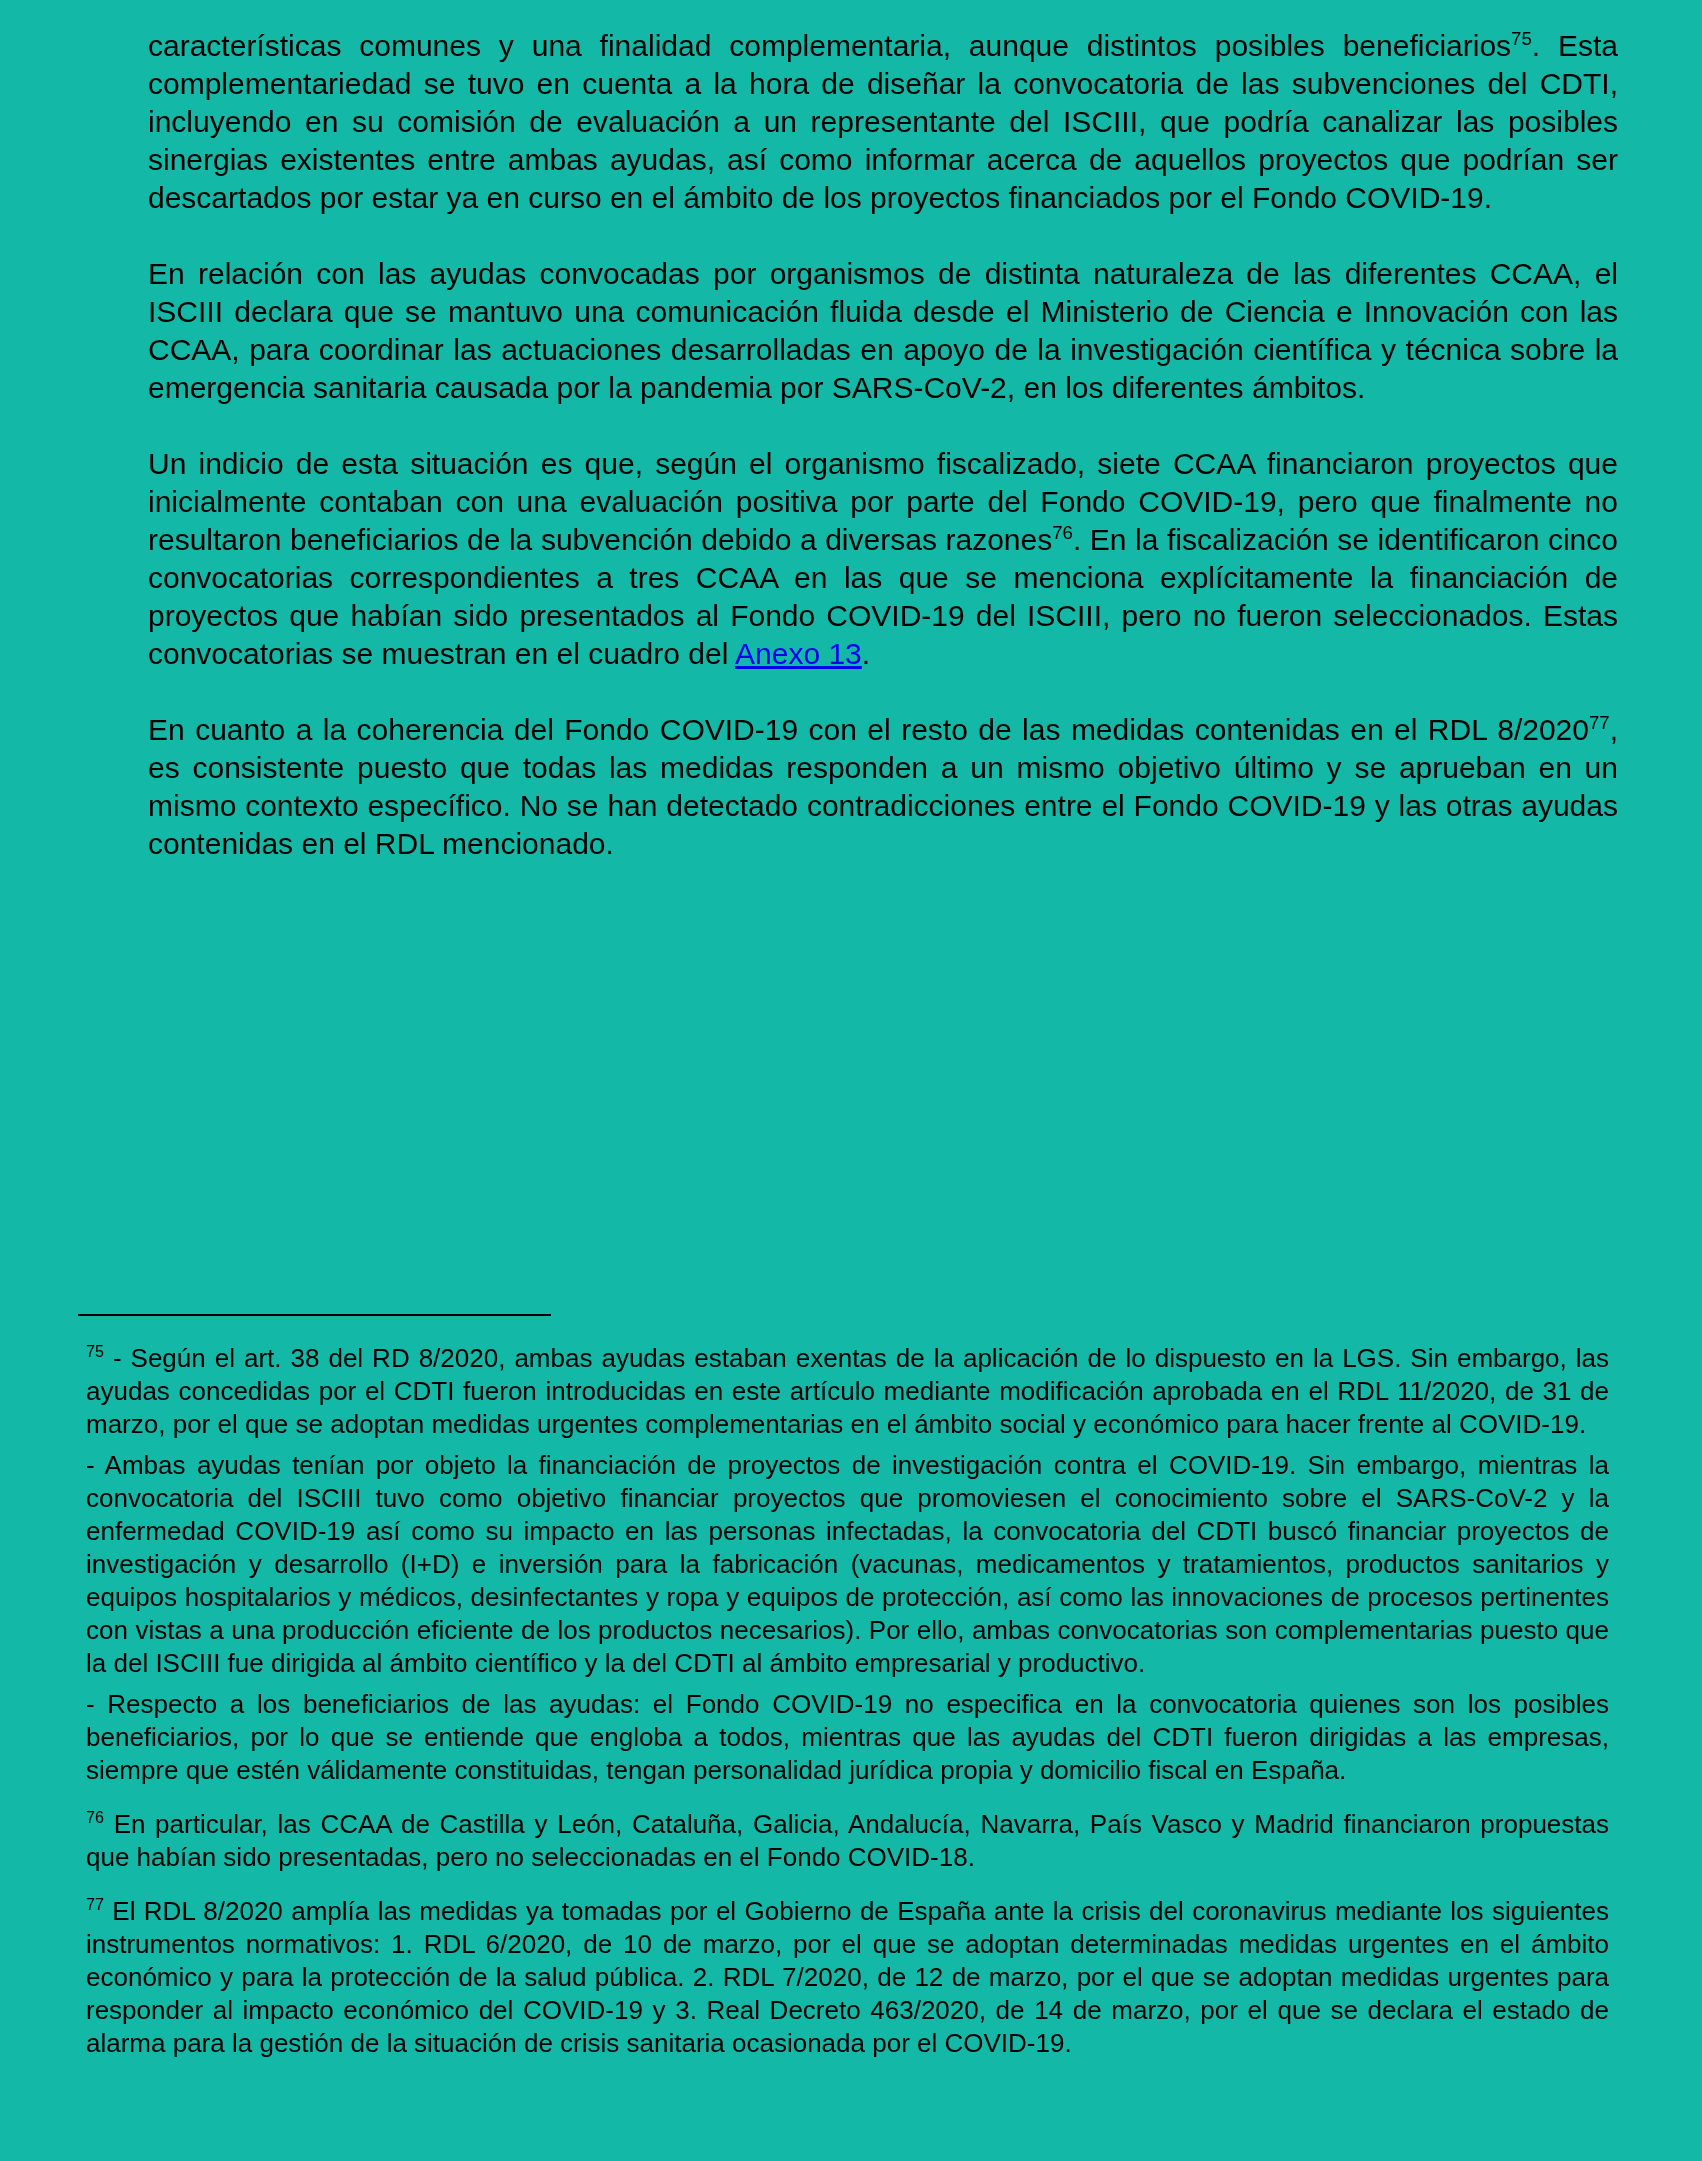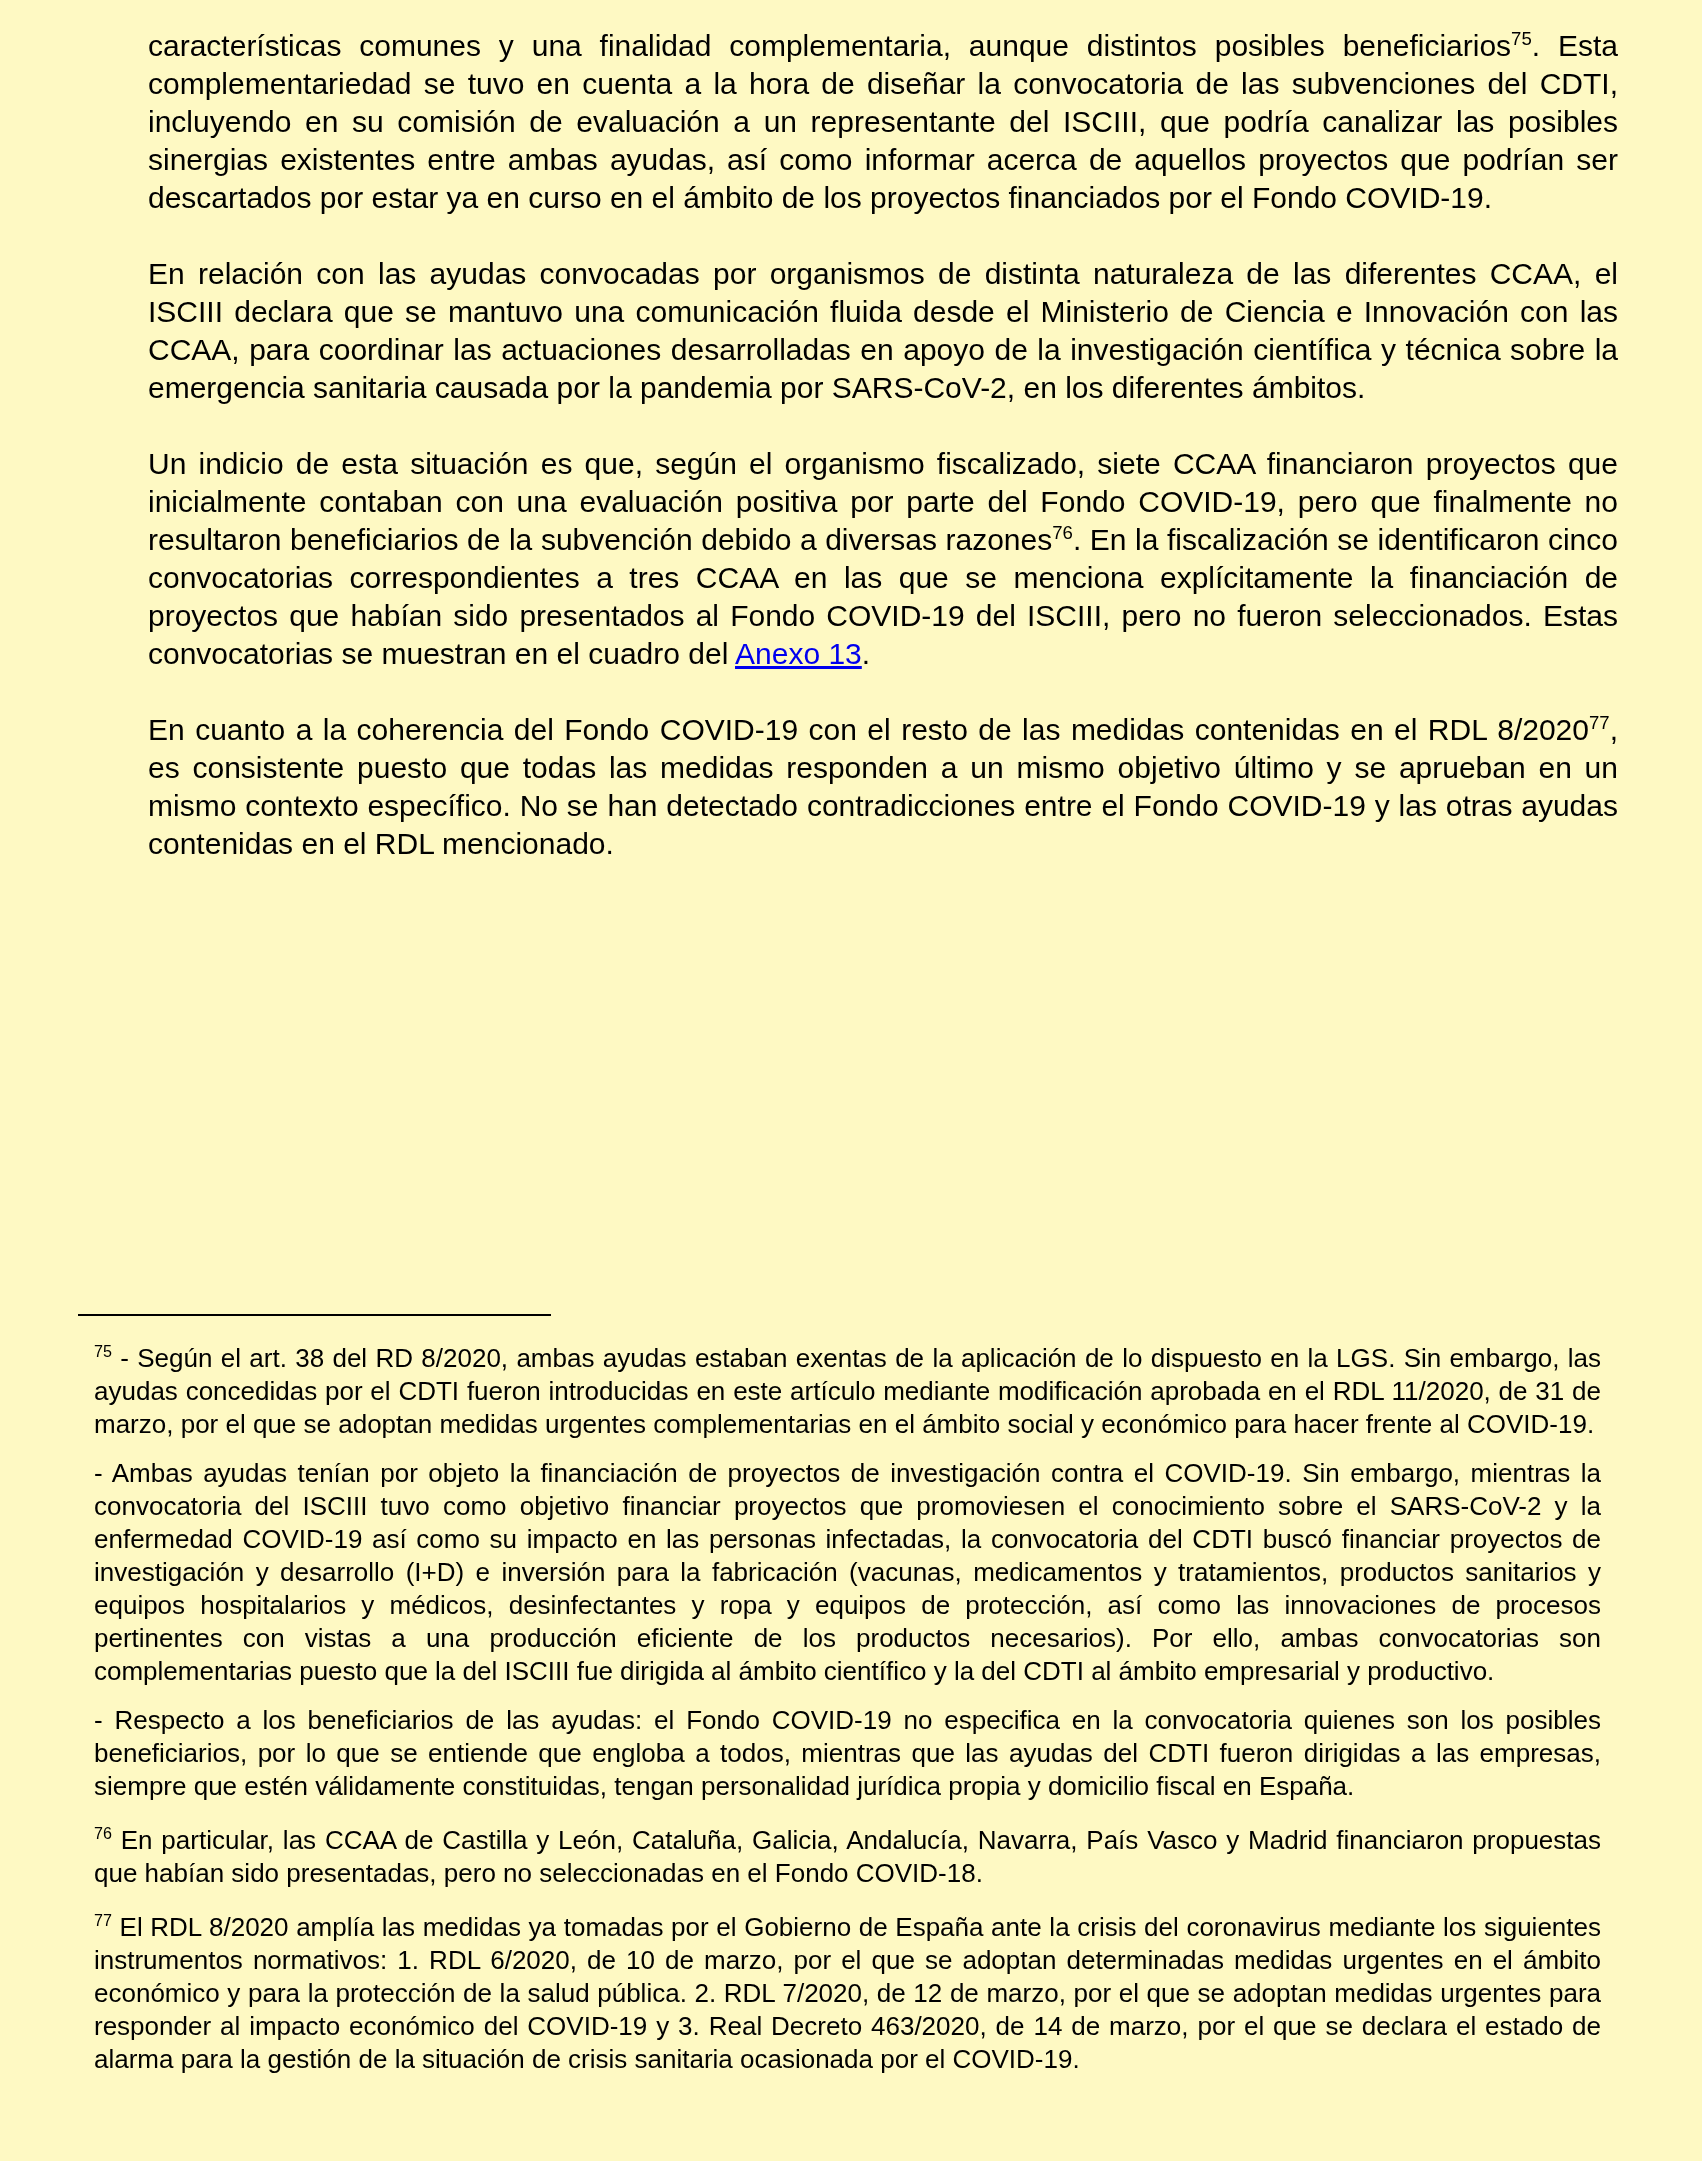--- a/index.html
+++ b/index.html
@@ -4,21 +4,21 @@
 <style>
   html, body {
     margin: 0;
     padding: 0;
     background: #ffffff;
   }
   .page {
     position: relative;
     width: 1703px;
     height: 2161px;
-    background: #fef9c3;
+    background: #14b8a6;
     color: #000000;
     font-family: "Liberation Sans", sans-serif;
     overflow: hidden;
   }
   .main-text {
     position: absolute;
     left: 148px;
     top: 27px;
     width: 1470px;
     font-size: 30px;
@@ -53,21 +53,21 @@
     border-top: 2.4px solid #000000;
     margin: 0 0 26px 0;
   }
   .fn {
     margin: 0 0 21px 0;
   }
   .fn:last-child {
     margin-bottom: 0;
   }
   .fn-part {
-    margin: 16px;
+    margin: 8px;
   }
   sup.fn-marker {
     font-size: 0.62em;
     line-height: 0;
     vertical-align: super;
   }
 </style>
 </head>
 <body>
 

